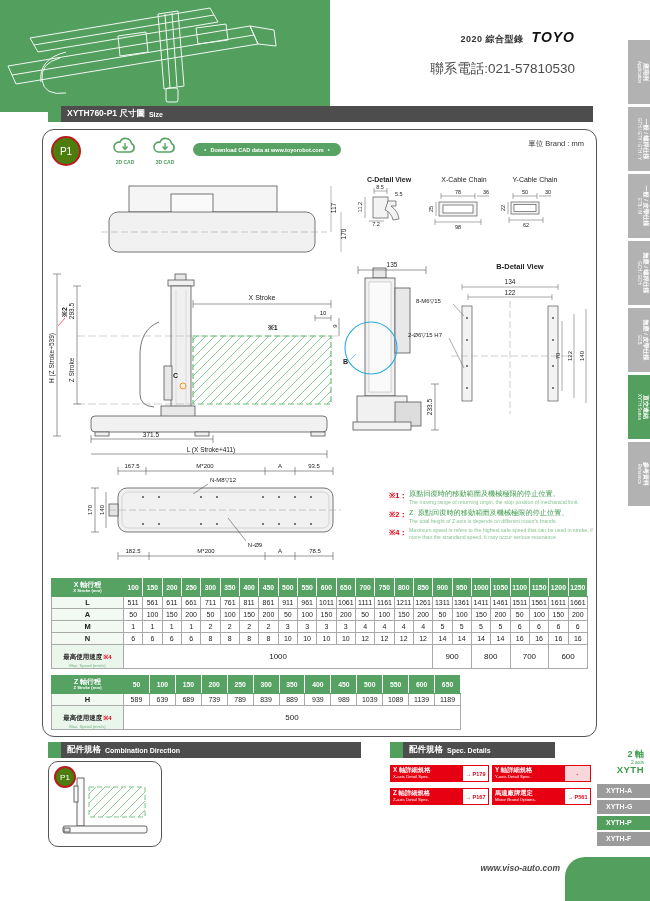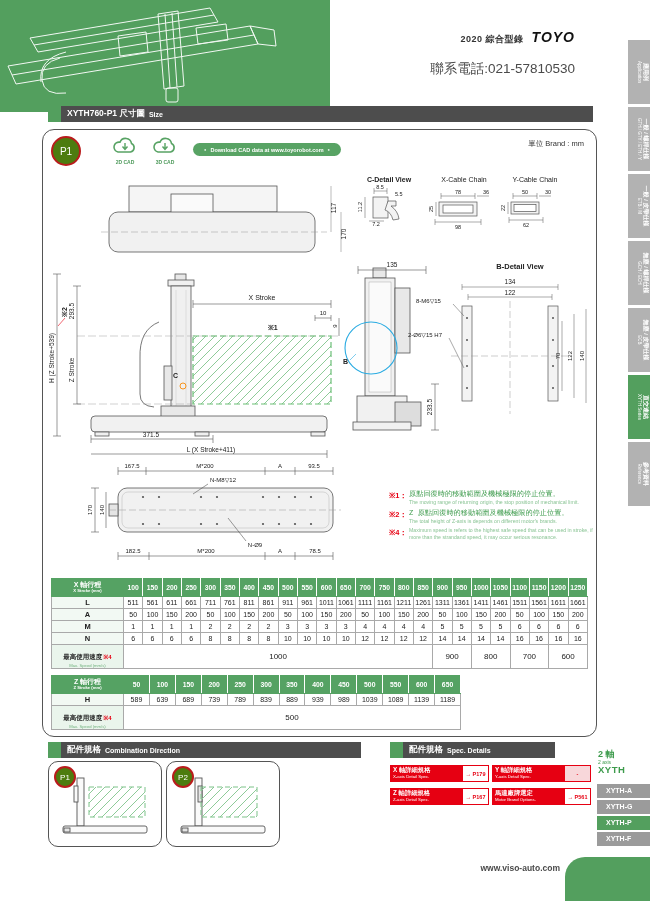--- a/index.html
+++ b/index.html
@@ -74,28 +74,28 @@
 
   
   .spec-item{position:absolute;display:flex;cursor:pointer;}
   .spec-red{width:72px;height:17px;background:#e60012;color:#fff;padding:1px 3px;box-sizing:border-box;}
   .spec-red .zh{font-size:6.3px;font-weight:bold;line-height:1.2;white-space:nowrap;}
   .spec-red .en{font-size:4.3px;line-height:1.2;white-space:nowrap;}
   .spec-page{width:27px;height:17px;background:#fff;border:1px solid #e60012;box-sizing:border-box;color:#e60012;font-size:5.5px;font-weight:bold;display:flex;align-items:center;justify-content:center;}
   .spec-page.dash{background:#f8d7da;}
 
   
-  .series{position:absolute;left:598px;top:750px;width:46px;text-align:left;line-height:1.1;}
+  .series{position:absolute;left:598px;top:750px;width:46px;text-align:right;line-height:1.1;}
   .series .axzh{color:#3d9b4c;font-size:9px;font-weight:bold;}
   .series .axen{color:#3d9b4c;font-size:5px;}
   .series .axname{color:#3d9b4c;font-size:9.5px;font-weight:bold;letter-spacing:.5px;}
   .xtab{position:absolute;left:597px;width:53px;height:14px;background:#9b9b9b;color:#fff;font-size:7px;font-weight:bold;line-height:14px;padding-left:9px;box-sizing:border-box;cursor:pointer;}
   .xtab.active{background:#539f5e;}
 
-  .footer-url{position:absolute;left:400px;top:863px;width:160px;text-align:right;font-size:8.5px;font-weight:bold;color:#4a4a4a;}
+  .footer-url{position:absolute;left:400px;top:863px;width:160px;text-align:right;font-size:8.5px;font-weight:bold;color:#4a4a4a;font-style:italic;}
   .corner{position:absolute;left:565px;top:857px;width:85px;height:44px;background:#539f5e;border-top-left-radius:20px;}
 </style>
 </head>
 <body>
 
 <div id="page">
 
   <div class="hero">
     <svg width="330" height="112" viewBox="0 0 330 112">
       <g stroke="#fff" fill="none" stroke-width="1" opacity="0.92">
@@ -713,32 +713,20 @@
     <svg width="100" height="68" viewBox="0 0 100 68">
       <g stroke="#555" stroke-width="0.9" fill="#fafafa">
         <rect x="22" y="4" width="7" height="48"></rect>
         <rect x="19" y="12" width="4" height="16"></rect>
         <rect x="8" y="52" width="84" height="7" rx="2"></rect>
         <rect x="9" y="54" width="6" height="4" fill="#e5e5e5"></rect>
       </g>
       <rect x="34" y="13" width="56" height="30" fill="url(#hatch)" stroke="#7cc389" stroke-width="1" stroke-dasharray="5,3"></rect>
     </svg>
   </div>
-  <div class="pbox" style="left:166px;top:761px">
-    <div class="p-badge">P2</div>
-    <svg width="100" height="68" viewBox="0 0 100 68">
-      <g stroke="#555" stroke-width="0.9" fill="#fafafa">
-        <rect x="22" y="4" width="7" height="48"></rect>
-        <rect x="25" y="12" width="4" height="16" fill="#e5e5e5"></rect>
-        <rect x="8" y="52" width="84" height="7" rx="2"></rect>
-        <rect x="9" y="54" width="6" height="4" fill="#e5e5e5"></rect>
-      </g>
-      <rect x="28" y="13" width="56" height="30" fill="url(#hatch)" stroke="#7cc389" stroke-width="1" stroke-dasharray="5,3"></rect>
-    </svg>
-  </div>
 
   <div class="bar" style="left:390px;top:742px;width:165px">
     <div class="sq"></div>
     <span class="t-zh">配件規格</span>
     <span class="t-en">Spec. Details</span>
   </div>
   <div class="spec-item" style="left:390px;top:765px">
     <div class="spec-red">
         <div class="zh">X 軸詳細規格</div>
         <div class="en">X-axis Detail Spec.</div>

